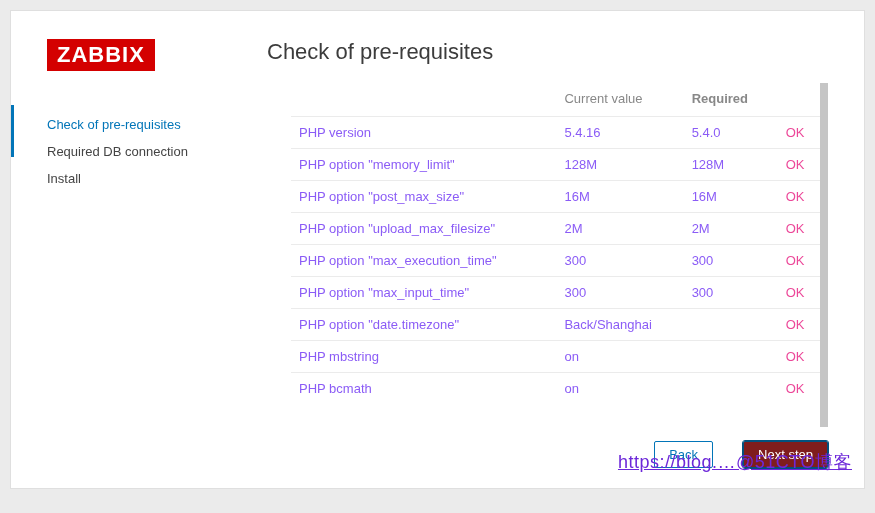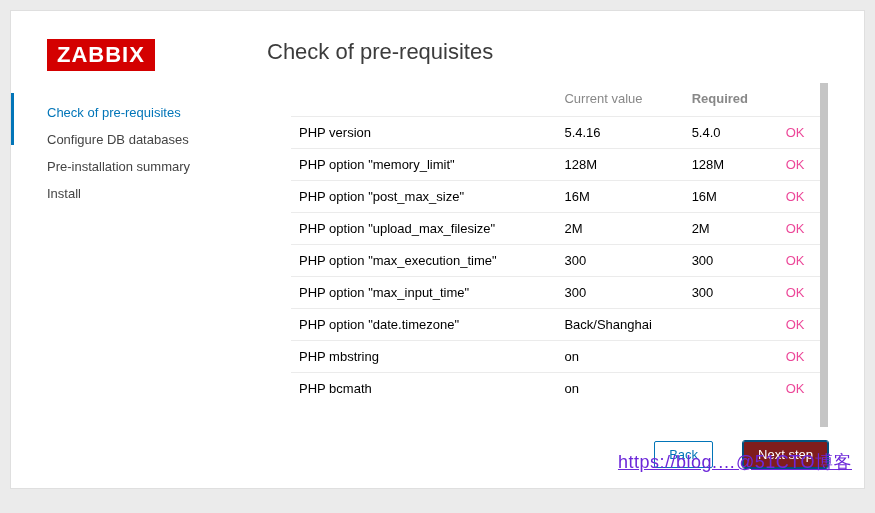--- a/index.html
+++ b/index.html
@@ -27,21 +27,21 @@
     }
     .logo {
       display: inline-block;
       background: #d40000;
       color: #fff;
       font-weight: bold;
       font-size: 22px;
       letter-spacing: 1px;
       padding: 3px 10px;
       font-family: Arial, sans-serif;
-      margin-bottom: 28px;
+      margin-bottom: 40px;
     }
     .nav-list {
       list-style: none;
       position: relative;
     }
     .nav-list::before {
       content: "";
       position: absolute;
       left: -36px;
       top: -6px;
@@ -90,21 +90,21 @@
       padding: 8px 8px 10px 8px;
       font-size: 13px;
     }
     th:first-child { width: 48%; }
     th.col-cur { width: 23%; }
     th.col-req { width: 17%; font-weight: bold; }
     th.col-st { width: 12%; text-align: left; }
     td {
       padding: 8px;
       border-top: 1px solid #ebebeb;
-      color: #000000;
+      color: #8b5cf6;
       white-space: nowrap;
     }
     td.status { color: #ec4899; }
     .actions {
       display: flex;
       justify-content: flex-end;
       gap: 10px;
       margin-top: 14px;
     }
     .btn {
@@ -139,22 +139,21 @@
   </style>
 </head>
 <body>
 
 <div class="card">
   <div class="layout">
     <aside class="sidebar">
       <div class="logo">ZABBIX</div>
       <ul class="nav-list">
         <li class="nav-item current">Check of pre-requisites</li>
-        <li class="nav-item">Configure DB databases</li>
-        <li class="nav-item">Pre-installation summary</li>
+        <li class="nav-item">Required DB connection</li>
         <li class="nav-item">Install</li>
       </ul>
     </aside>
 
     <main class="main">
       <h1 class="page-title">Check of pre-requisites</h1>
 
       <div class="table-wrap">
         <div class="table-inner">
           <table>

